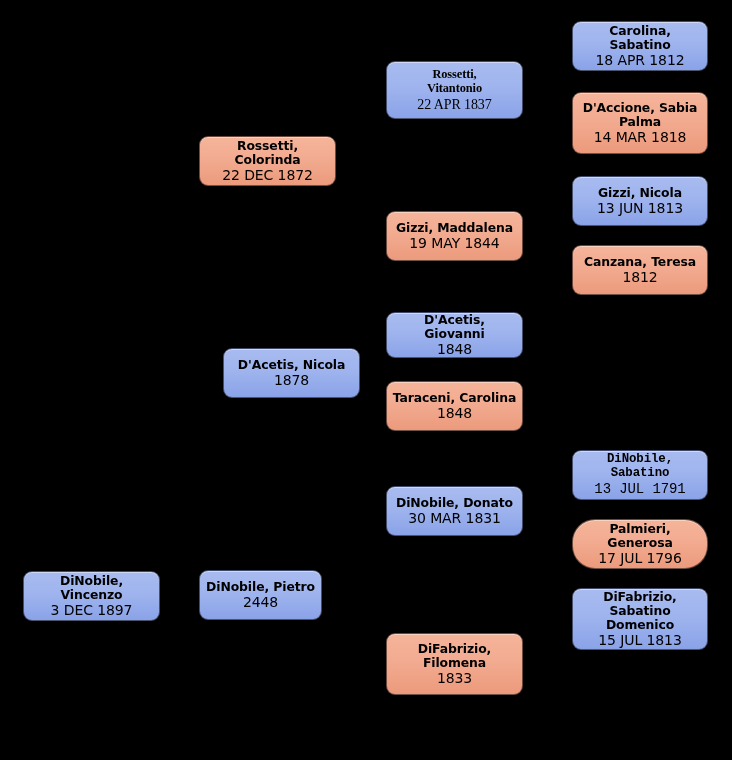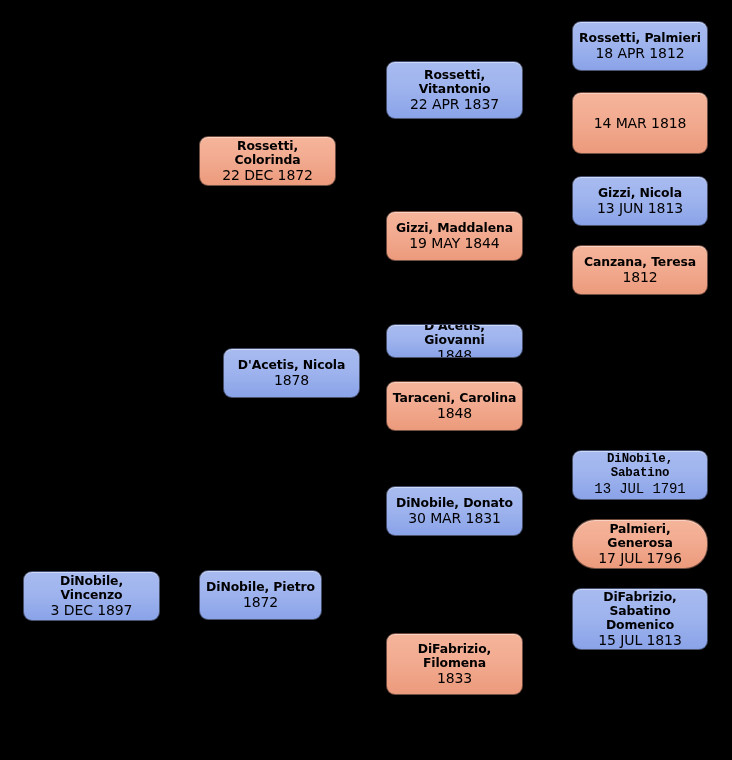--- a/index.html
+++ b/index.html
@@ -59,61 +59,63 @@
 </head>
 <body>
 
 <div id="tree" style="background: rgb(0, 0, 0);">
     <div class="person male" style="left: 23px; top: 571px; width: 137px; height: 50px;">
       <div class="p-name">DiNobile, Vincenzo</div>
       <div class="p-date">3 DEC 1897</div>
     </div>
     <div class="person male" style="left: 199px; top: 570px; width: 123px; height: 50px;">
       <div class="p-name">DiNobile, Pietro</div>
-      <div class="p-date">1872</div>
+      <div class="p-date">2448</div>
     </div>
     <div class="person male" style="left: 199px; top: 348px; width: 137px; height: 50px; margin-left: 24px;">
       <div class="p-name">D'Acetis, Nicola</div>
       <div class="p-date">1878</div>
     </div>
     <div class="person female" style="left: 199px; top: 136px; width: 137px; height: 50px;">
       <div class="p-name">Rossetti, Colorinda</div>
       <div class="p-date">22 DEC 1872</div>
     </div>
-    <div class="person male" style="left: 386px; top: 61px; width: 137px; height: 58px;">
+    <div class="person male" style="left: 386px; top: 61px; width: 137px; height: 58px; font-family: Liberation Serif, serif;">
       <div class="p-name">Rossetti,
 Vitantonio</div>
       <div class="p-date">22 APR 1837</div>
     </div>
     <div class="person female" style="left: 386px; top: 211px; width: 137px; height: 50px;">
       <div class="p-name">Gizzi, Maddalena</div>
       <div class="p-date">19 MAY 1844</div>
     </div>
-    <div class="person male" style="left: 386px; top: 312px; width: 137px; height: 34px; margin-top: 12px;">
+    <div class="person male" style="left: 386px; top: 312px; width: 137px; height: 46px;">
       <div class="p-name">D'Acetis, Giovanni</div>
       <div class="p-date">1848</div>
     </div>
     <div class="person female" style="left: 386px; top: 381px; width: 137px; height: 50px;">
       <div class="p-name">Taraceni, Carolina</div>
       <div class="p-date">1848</div>
     </div>
     <div class="person male" style="left: 386px; top: 486px; width: 137px; height: 50px;">
       <div class="p-name">DiNobile, Donato</div>
       <div class="p-date">30 MAR 1831</div>
     </div>
     <div class="person female" style="left: 386px; top: 633px; width: 137px; height: 62px;">
       <div class="p-name">DiFabrizio,
 Filomena</div>
       <div class="p-date">1833</div>
     </div>
     <div class="person male" style="left: 572px; top: 21px; width: 136px; height: 50px;">
-      <div class="p-name">Rossetti, Palmieri</div>
+      <div class="p-name">Carolina, Sabatino</div>
       <div class="p-date">18 APR 1812</div>
     </div>
     <div class="person female" style="left: 572px; top: 92px; width: 136px; height: 62px;">
+      <div class="p-name">D'Accione, Sabia
+Palma</div>
       <div class="p-date">14 MAR 1818</div>
     </div>
     <div class="person male" style="left: 572px; top: 176px; width: 136px; height: 50px;">
       <div class="p-name">Gizzi, Nicola</div>
       <div class="p-date">13 JUN 1813</div>
     </div>
     <div class="person female" style="left: 572px; top: 245px; width: 136px; height: 50px;">
       <div class="p-name">Canzana, Teresa</div>
       <div class="p-date">1812</div>
     </div>

